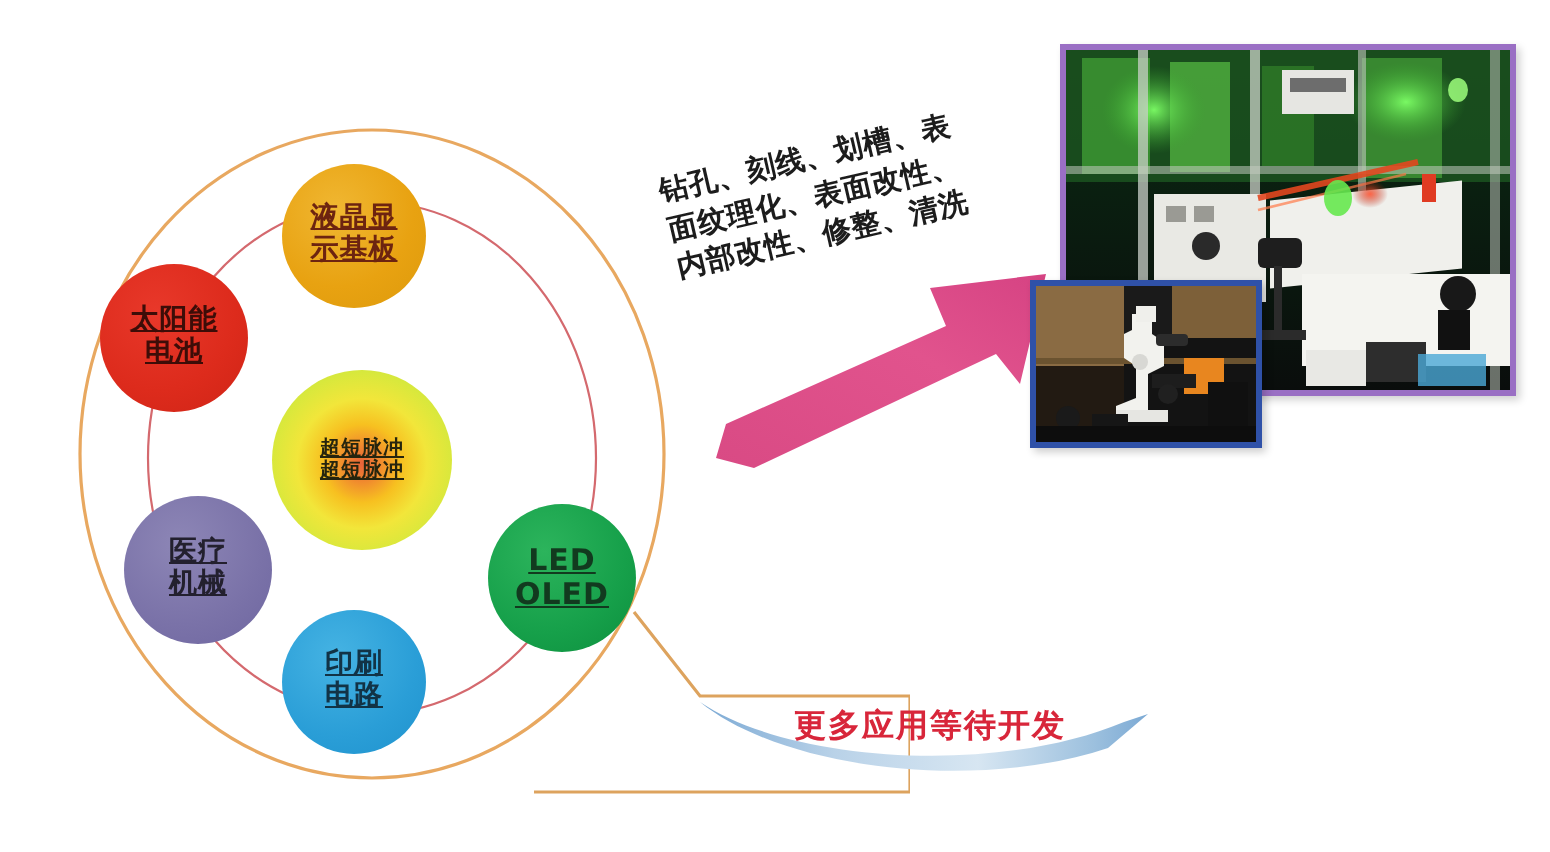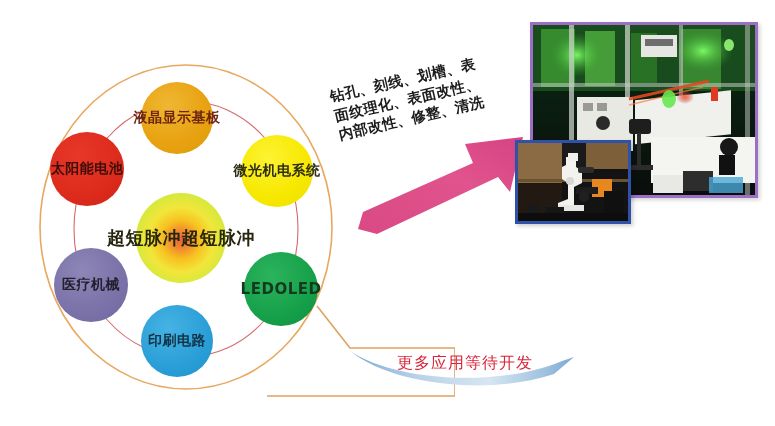--- a/index.html
+++ b/index.html
@@ -30,56 +30,57 @@
     position: absolute;
     left: 0; top: 0;
     width: 100%; height: 100%;
     pointer-events: none;
   }
 
   .bubble {
     position: absolute;
     border-radius: 50%;
     display: flex;
-    flex-direction: row;
+    flex-direction: column;
     align-items: center;
     justify-content: center;
     text-align: center;
     color: #2b2b2b;
     font-weight: bold;
     line-height: 1.12;
     letter-spacing: 0.5px;
+    text-decoration: underline;
   }
   .bubble .ln { display: block; white-space: nowrap; }
 
   .b-lcd    { left: 103px; top: 20px;  width: 72px; height: 72px;
               background: radial-gradient(circle at 38% 32%, #f0b732 0%, #e8a211 58%, #dd9a0c 100%);
               font-size: 14px; color: #6d2410; }
   .b-mems   { left: 203px; top: 73px;  width: 72px; height: 72px;
               background: radial-gradient(circle at 38% 32%, #fdf333 0%, #f7e800 58%, #ece000 100%);
               font-size: 14px; color: #2e2e14; }
   .b-led    { left: 206px; top: 190px; width: 74px; height: 74px;
               background: radial-gradient(circle at 38% 32%, #2cb45c 0%, #16a04a 60%, #0d8f3e 100%);
               font-size: 15px; color: #123a1f; text-align: right; }
   .b-pcb    { left: 103px; top: 243px; width: 72px; height: 72px;
               background: radial-gradient(circle at 38% 32%, #45b3e3 0%, #2a9ed7 60%, #1f92cd 100%);
               font-size: 14px; color: #123346; }
-  .b-med    { left: 16px;  top: 186px; width: 74px; height: 74px;
+  .b-med    { left: 24px;  top: 186px; width: 74px; height: 74px;
               background: radial-gradient(circle at 38% 32%, #8d86b6 0%, #7a72a8 60%, #6e66a0 100%);
               font-size: 14px; color: #23202e; }
   .b-solar  { left: 12px;  top: 70px;  width: 74px; height: 74px;
               background: radial-gradient(circle at 38% 32%, #e8382a 0%, #dd2b1c 58%, #cf2416 100%);
               font-size: 14px; color: #3d0d08; }
 
   .b-center {
-    left: 98px; top: 131px; width: 90px; height: 90px;
+    left: 98px; top: 123px; width: 90px; height: 90px;
     background: radial-gradient(circle at 50% 52%,
         #e8623a 0%, #f08a2e 14%, #f7c020 30%, #f2e63a 50%,
         #d8e83c 70%, #c3e03f 88%, #b6da40 100%);
-    font-size: 18px;
+    font-size: 10px;
     color: #26250e;
   }
 
   
   #process-text {
     position: absolute;
     left: 328px;
     top: 88px;
     width: 215px;
     transform: rotate(-13deg);
@@ -119,21 +120,21 @@
     width: 228px;
     height: 48px;
   }
   #banner-text {
     position: absolute;
     left: 370px;
     top: 353px;
     width: 190px;
     text-align: center;
     font-size: 16px;
-    font-weight: normal;
+    font-weight: bold;
     color: #d8263a;
     letter-spacing: 1px;
     white-space: nowrap;
   }
 
   
   .photo {
     position: absolute;
     background: #0b0b0b;
     overflow: hidden;
@@ -164,24 +165,20 @@
       <ellipse cx="148" cy="165" rx="146" ry="162" fill="none" stroke="#e8a860" stroke-width="1.6"></ellipse>
 
       <ellipse cx="148" cy="167" rx="112" ry="128" fill="none" stroke="#d4696e" stroke-width="1.1"></ellipse>
     </svg>
 
     <div class="bubble b-lcd">
       <span class="ln">液晶显</span>
       <span class="ln">示基板</span>
     </div>
 
-    <div class="bubble b-mems">
-      <span class="ln">微光机</span>
-      <span class="ln">电系统</span>
-    </div>
 
     <div class="bubble b-led">
       <span class="ln">LED</span>
       <span class="ln">OLED</span>
     </div>
 
     <div class="bubble b-pcb">
       <span class="ln">印刷</span>
       <span class="ln">电路</span>
     </div>

